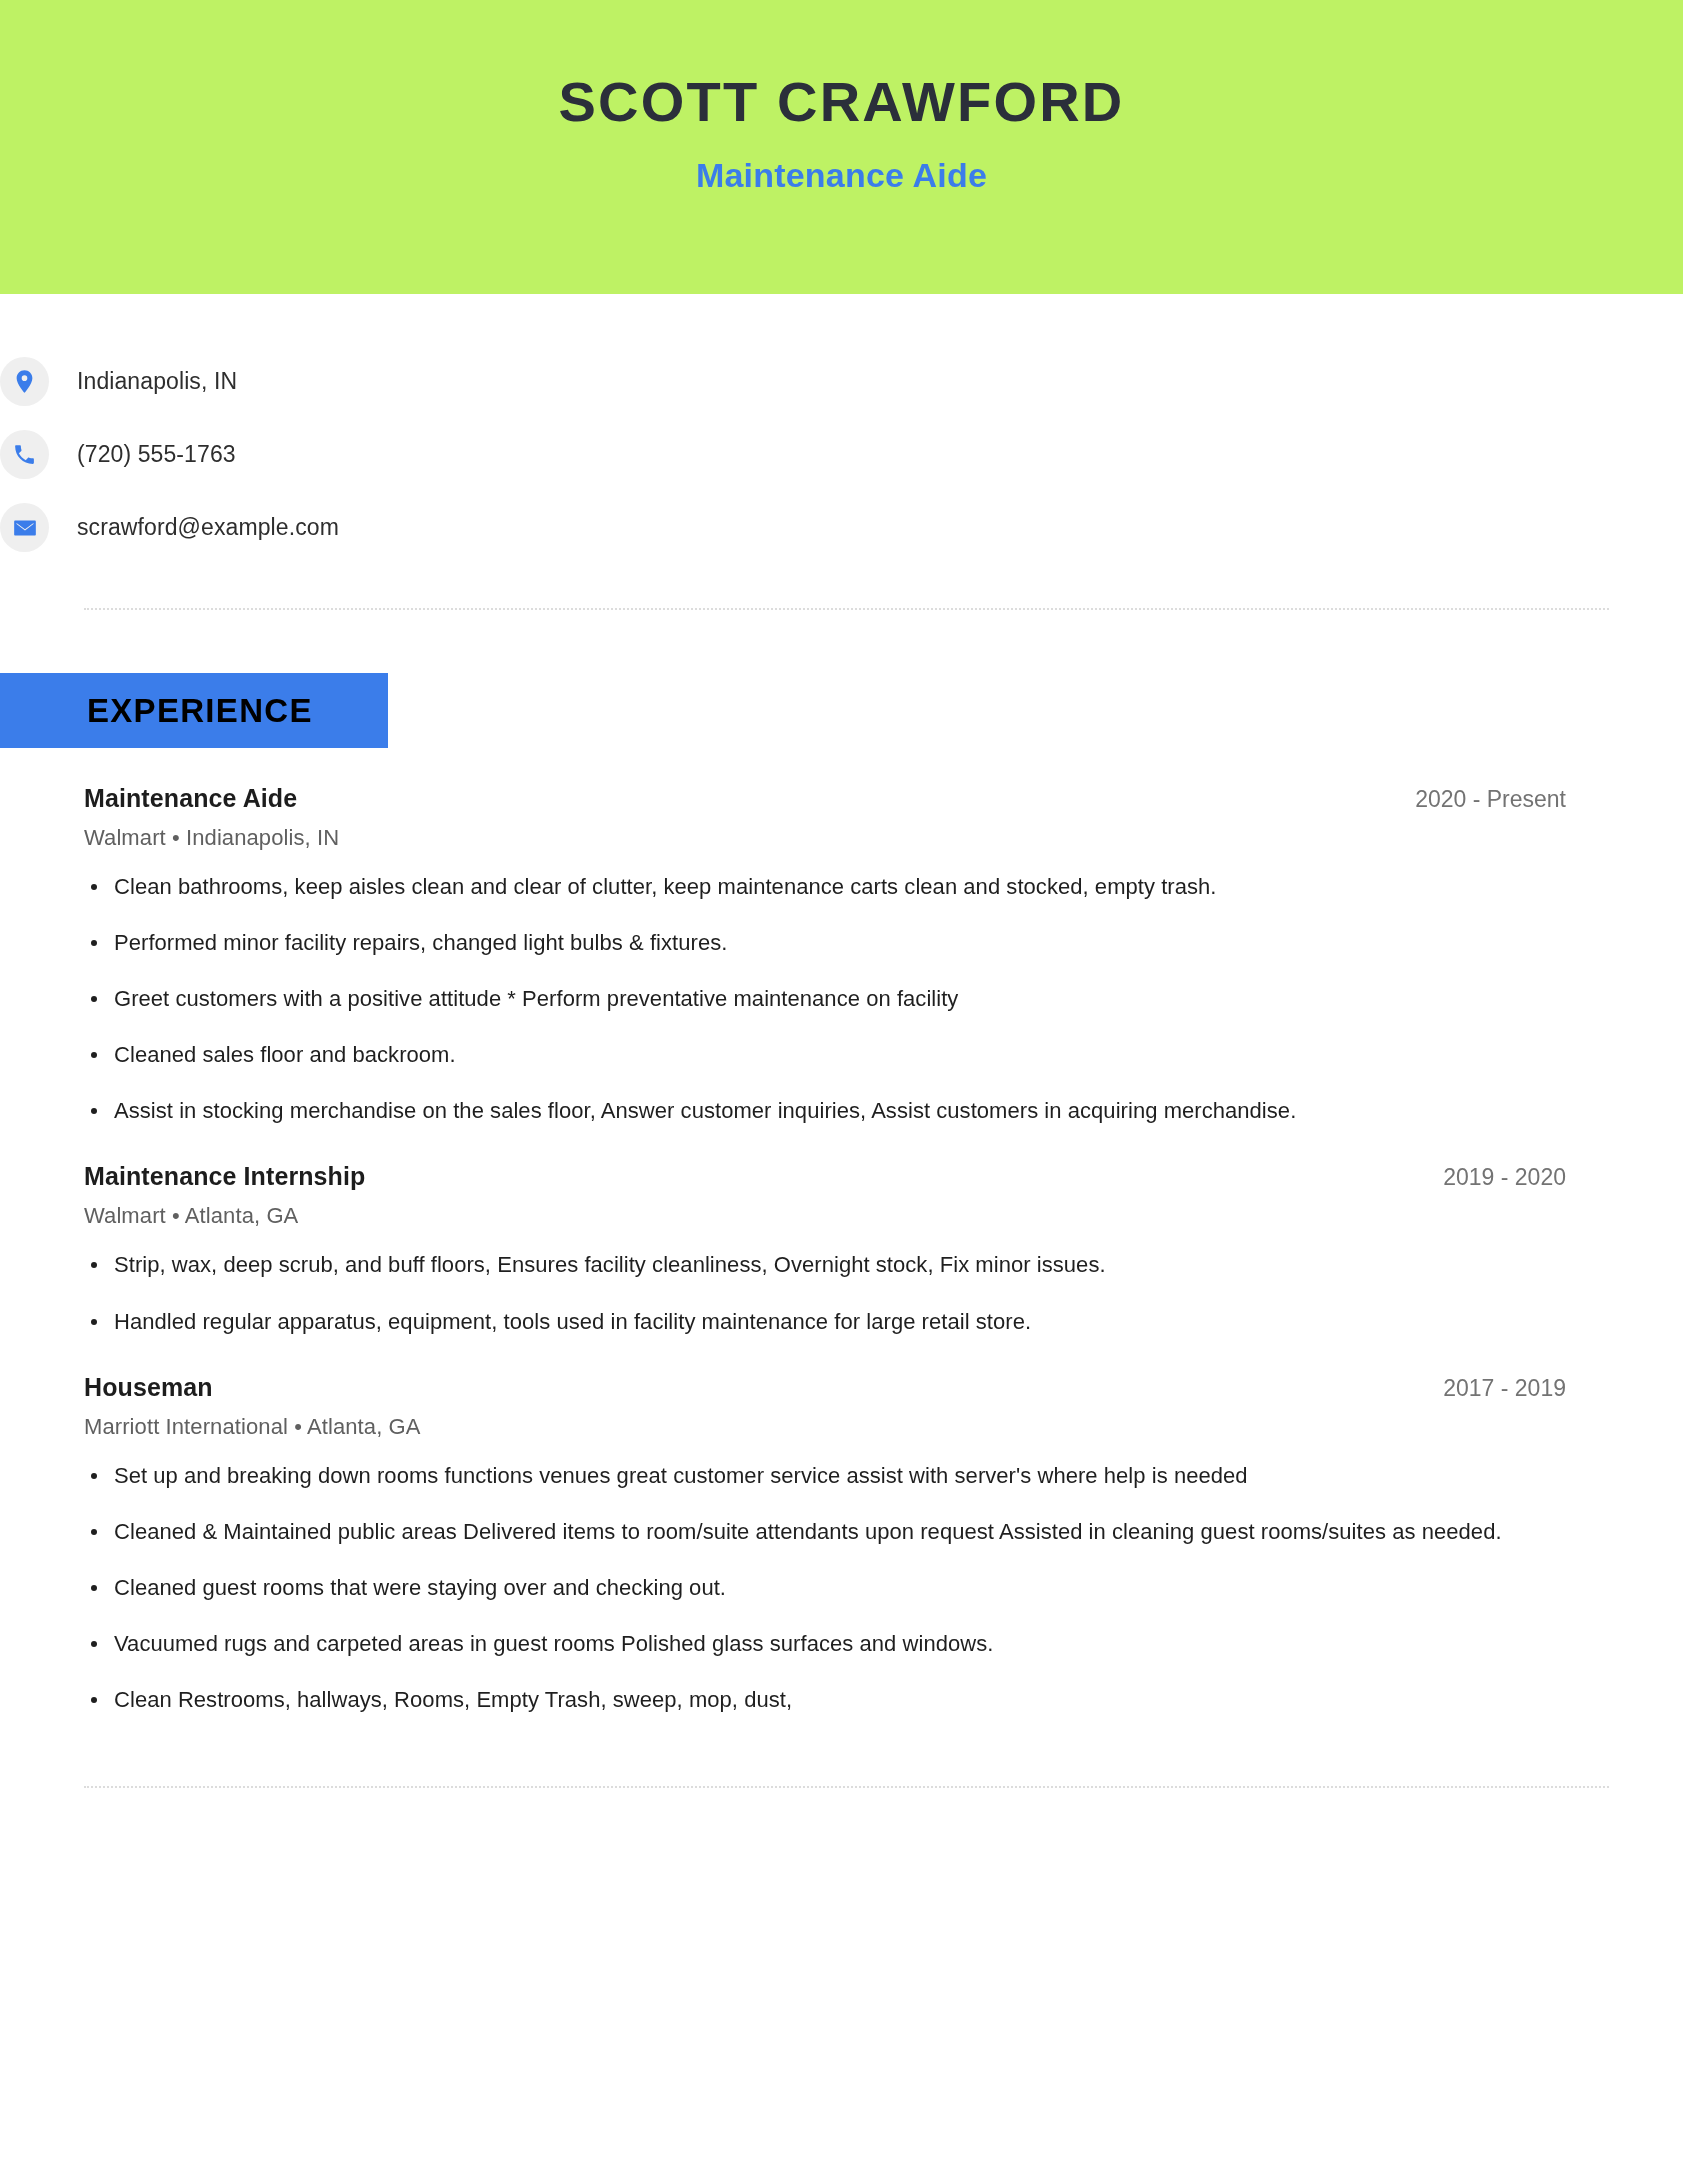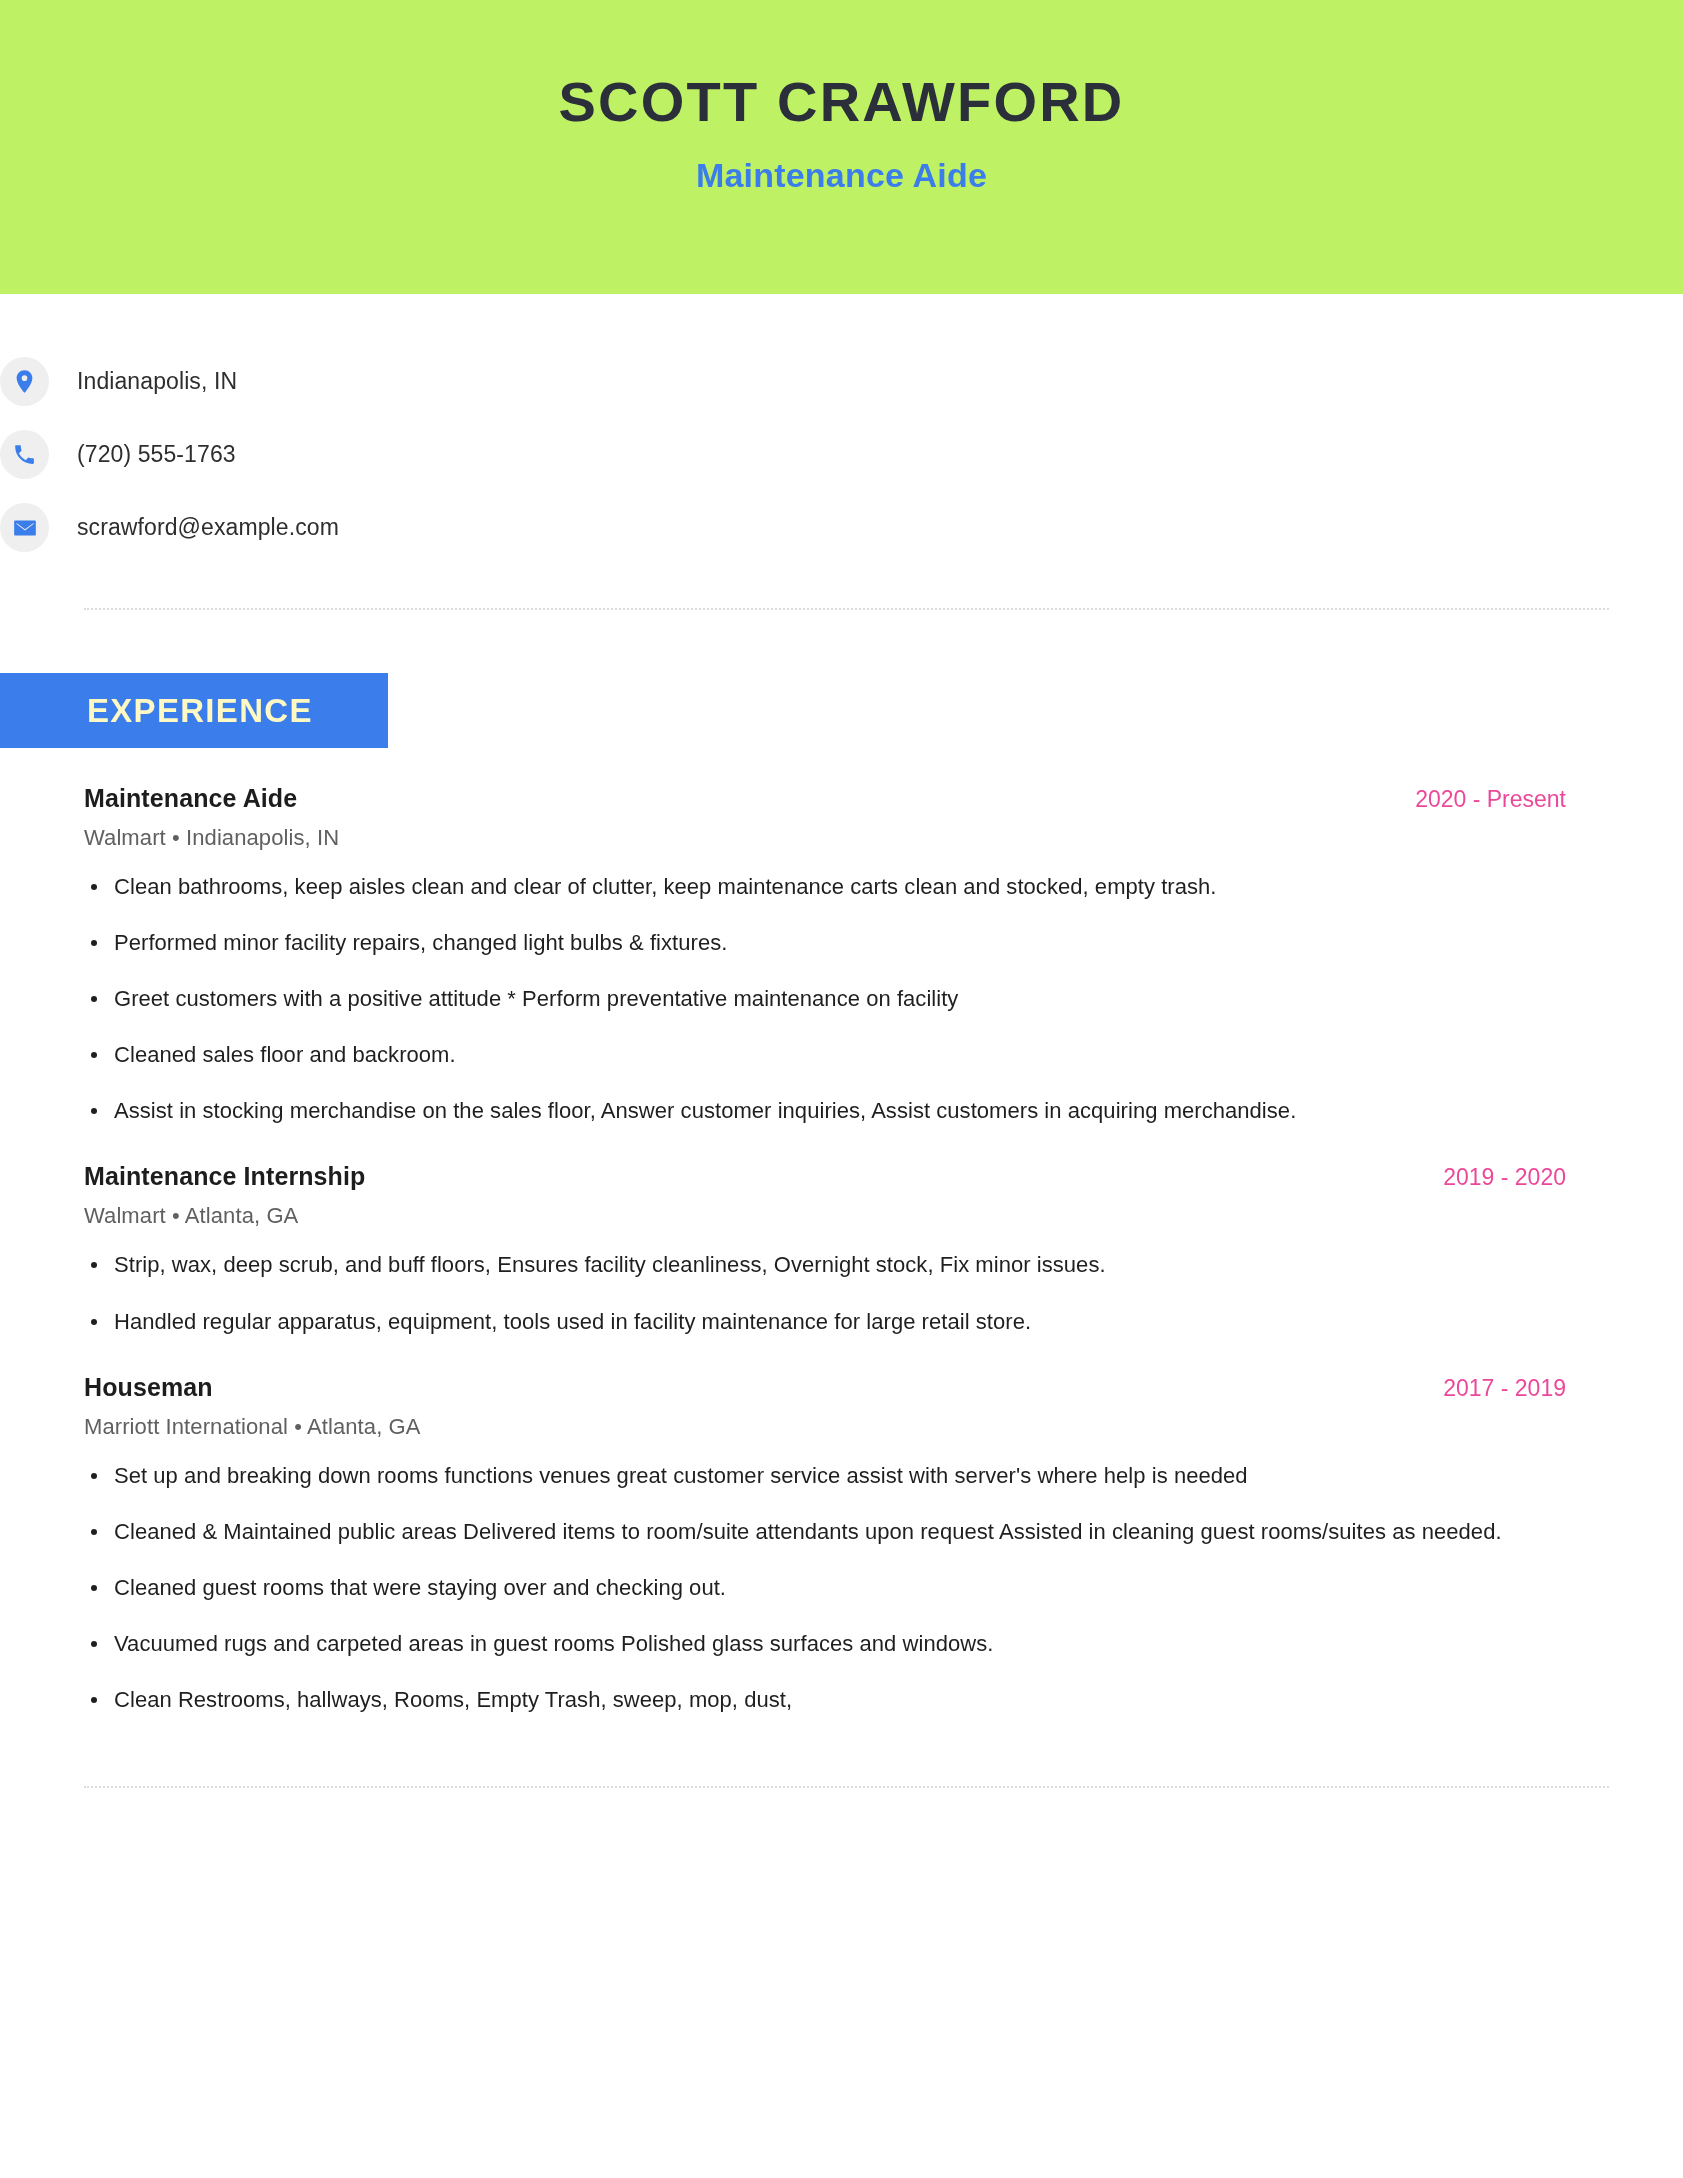--- a/index.html
+++ b/index.html
@@ -88,21 +88,21 @@
     margin-top: 63px;
     width: 388px;
     height: 75px;
     background: #3b7dea;
     display: flex;
     align-items: center;
     padding-left: 87px;
     box-sizing: border-box;
   }
   .section-banner-label {
-    color: #fef9c3;
+    color: #000000;
     font-size: 33px;
     font-weight: bold;
     letter-spacing: 1.3px;
   }
 
   
   .entries { padding: 0 117px 0 84px; }
   .entry { margin-top: 34px; }
   .entry:first-child { margin-top: 36px; }
 
@@ -112,21 +112,21 @@
     justify-content: space-between;
   }
   .entry-title {
     font-size: 25px;
     font-weight: bold;
     color: #1d1d1d;
     letter-spacing: 0.1px;
   }
   .entry-dates {
     font-size: 23px;
-    color: #ec4899;
+    color: #737373;
     white-space: nowrap;
     padding-left: 30px;
   }
   .entry-sub {
     margin-top: 12px;
     font-size: 22px;
     color: #606060;
     letter-spacing: 0.1px;
   }
 

